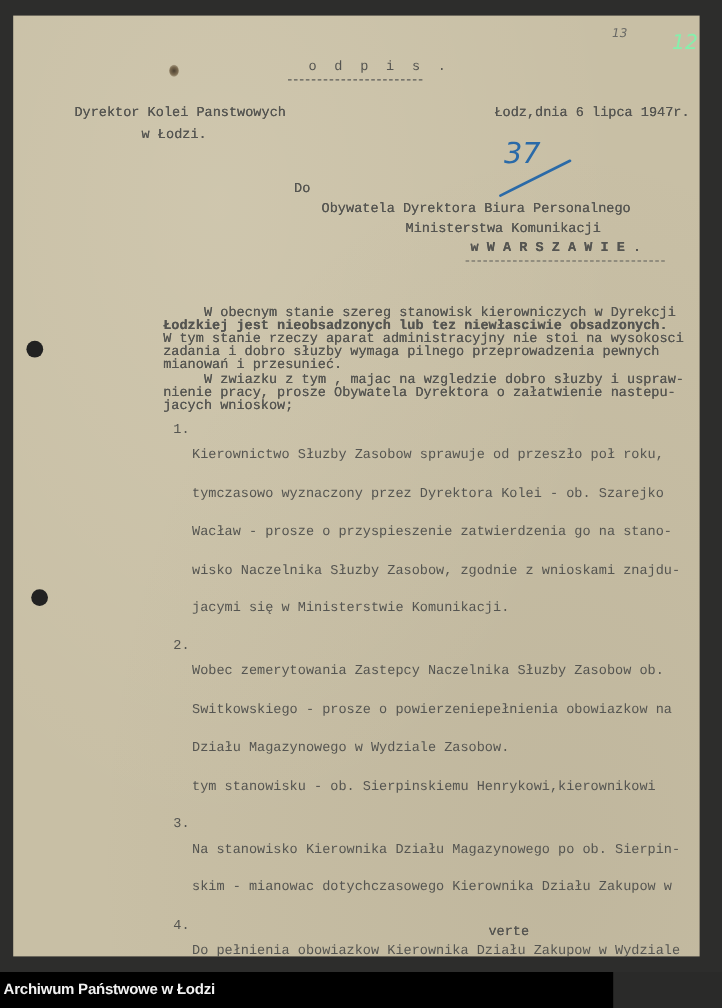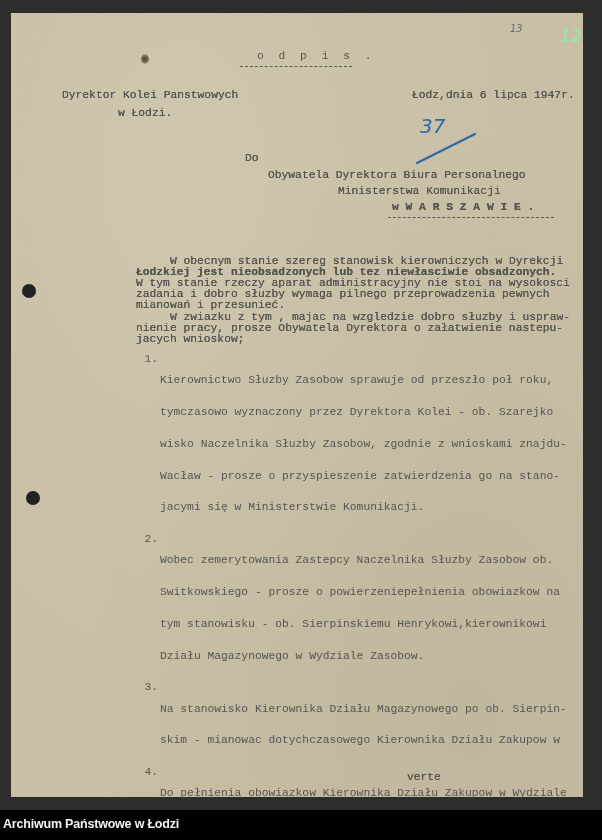--- a/index.html
+++ b/index.html
@@ -41,21 +41,21 @@
     border-top: 1.5px dashed #5c5c58;
   }
   .wars-rule {
     position: absolute; left: 388px; top: 217px; width: 166px; height: 0;
     border-top: 1.5px dashed #5c5c58;
   }
   .handwritten {
     position: absolute; font-family: "DejaVu Sans", sans-serif; font-style: italic;
   }
   .footer {
-    position: absolute; left: 0; top: 810px; width: 602px; height: 30px;
+    position: absolute; left: 0; top: 810px; width: 511px; height: 30px;
     background: #000;
   }
   .footer-text {
     position: absolute; left: 3px; top: 7px; color: #f2f2f2;
     font-family: "Liberation Sans", sans-serif; font-size: 12.5px; font-weight: bold;
     letter-spacing: -0.2px;
   }
   .list { position: absolute; left: 130px; top: 354px; }
   .item { position: relative; color: #555551; font-size: 11.3px; line-height: 10.6px; }
   .item .num { position: absolute; left: 0; width: 28px; text-align: right; white-space: pre; }
@@ -76,21 +76,21 @@
 <div class="handwritten" style="left:536px; top:26px; font-size:17px; color:#86efac;margin-left:24px;">12</div>
 
 <div class="title">o d p i s .</div>
 <div class="title-rule"></div>
 
 <div class="typed" style="left:62px; top:90px;font-family:Liberation Mono, monospace;">Dyrektor Kolei Panstwowych</div>
 <div class="typed" style="left:118px; top:108px;">w Łodzi.</div>
 
 <div class="typed" style="left:412px; top:90px;">Łodz,dnia 6 lipca 1947r.</div>
 
-<div class="handwritten" style="left:420px; top:114px; font-size:20px; color:#2a6aa8;">37</div>
+<div class="handwritten" style="left:420px; top:114px; font-size:24px; color:#2a6aa8;">37</div>
 <svg style="position:absolute; left:415px; top:130px;" width="62" height="36">
   <path d="M2 33 L60 4" stroke="#2a6aa8" stroke-width="2.2" fill="none" stroke-linecap="round"></path>
 </svg>
 
 <div class="typed" style="left:245px; top:153px;">Do</div>
 <div class="typed" style="left:268px; top:170px;">Obywatela Dyrektora Biura Personalnego</div>
 <div class="typed" style="left:338px; top:186px;">Ministerstwa Komunikacji</div>
 <div class="typed" style="left:392px; top:202px; font-weight:bold;">w W A R S Z A W I E .</div>
 <div class="wars-rule"></div>
 
@@ -102,32 +102,32 @@
 <div class="typed" style="left:170px; top:312px;">W zwiazku z tym , majac na wzgledzie dobro słuzby i uspraw-</div>
 <div class="typed" style="left:136px; top:323px;">nienie pracy, prosze Obywatela Dyrektora o załatwienie nastepu-</div>
 <div class="typed" style="left:136px; top:334px;">jacych wnioskow;</div>
 
 <div class="list">
   <div class="item">
     <span class="num">1.</span>
     <div class="body">
       <div>Kierownictwo Słuzby Zasobow sprawuje od przeszło poł roku,</div>
       <div>tymczasowo wyznaczony przez Dyrektora Kolei - ob. Szarejko</div>
+      <div>Wacław - prosze o przyspieszenie zatwierdzenia go na stano-</div>
       <div>wisko Naczelnika Słuzby Zasobow, zgodnie z wnioskami znajdu-</div>
-      <div>Wacław - prosze o przyspieszenie zatwierdzenia go na stano-</div>
       <div>jacymi się w Ministerstwie Komunikacji.</div>
     </div>
   </div>
   <div class="item">
     <span class="num">2.</span>
     <div class="body">
       <div>Wobec zemerytowania Zastepcy Naczelnika Słuzby Zasobow ob.</div>
       <div>Switkowskiego - prosze o powierzeniepełnienia obowiazkow na</div>
+      <div>Działu Magazynowego w Wydziale Zasobow.</div>
       <div>tym stanowisku - ob. Sierpinskiemu Henrykowi,kierownikowi</div>
-      <div>Działu Magazynowego w Wydziale Zasobow.</div>
     </div>
   </div>
   <div class="item">
     <span class="num">3.</span>
     <div class="body">
       <div>Na stanowisko Kierownika Działu Magazynowego po ob. Sierpin-</div>
       <div>skim - mianowac dotychczasowego Kierownika Działu Zakupow w</div>
     </div>
   </div>
   <div class="item">

